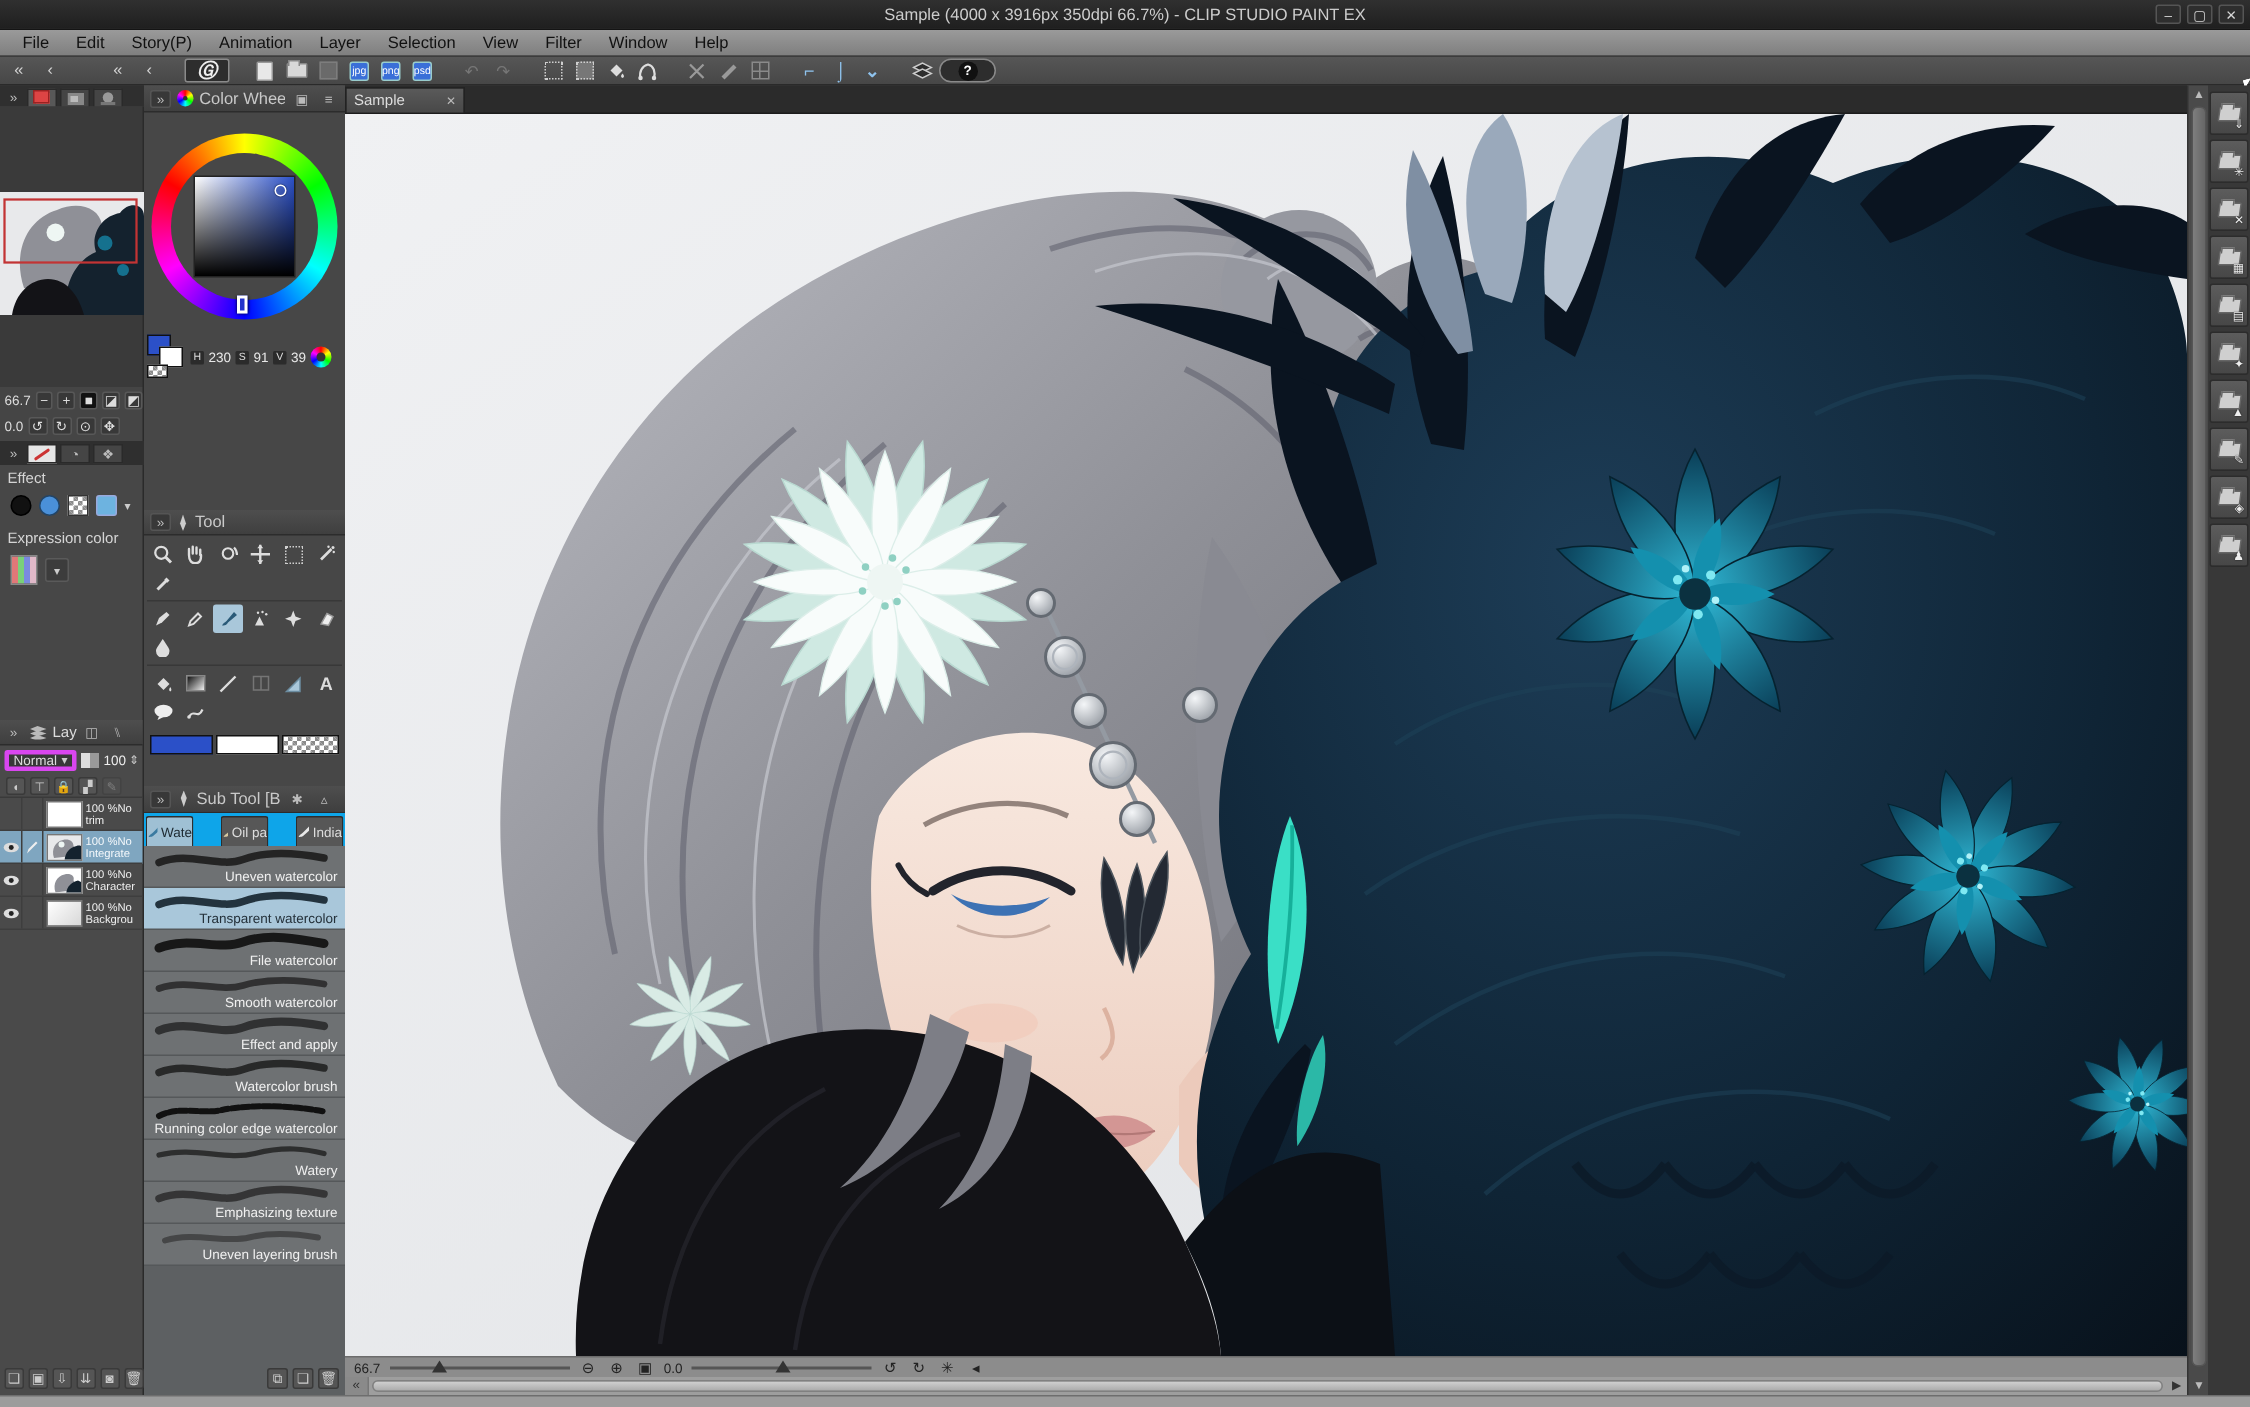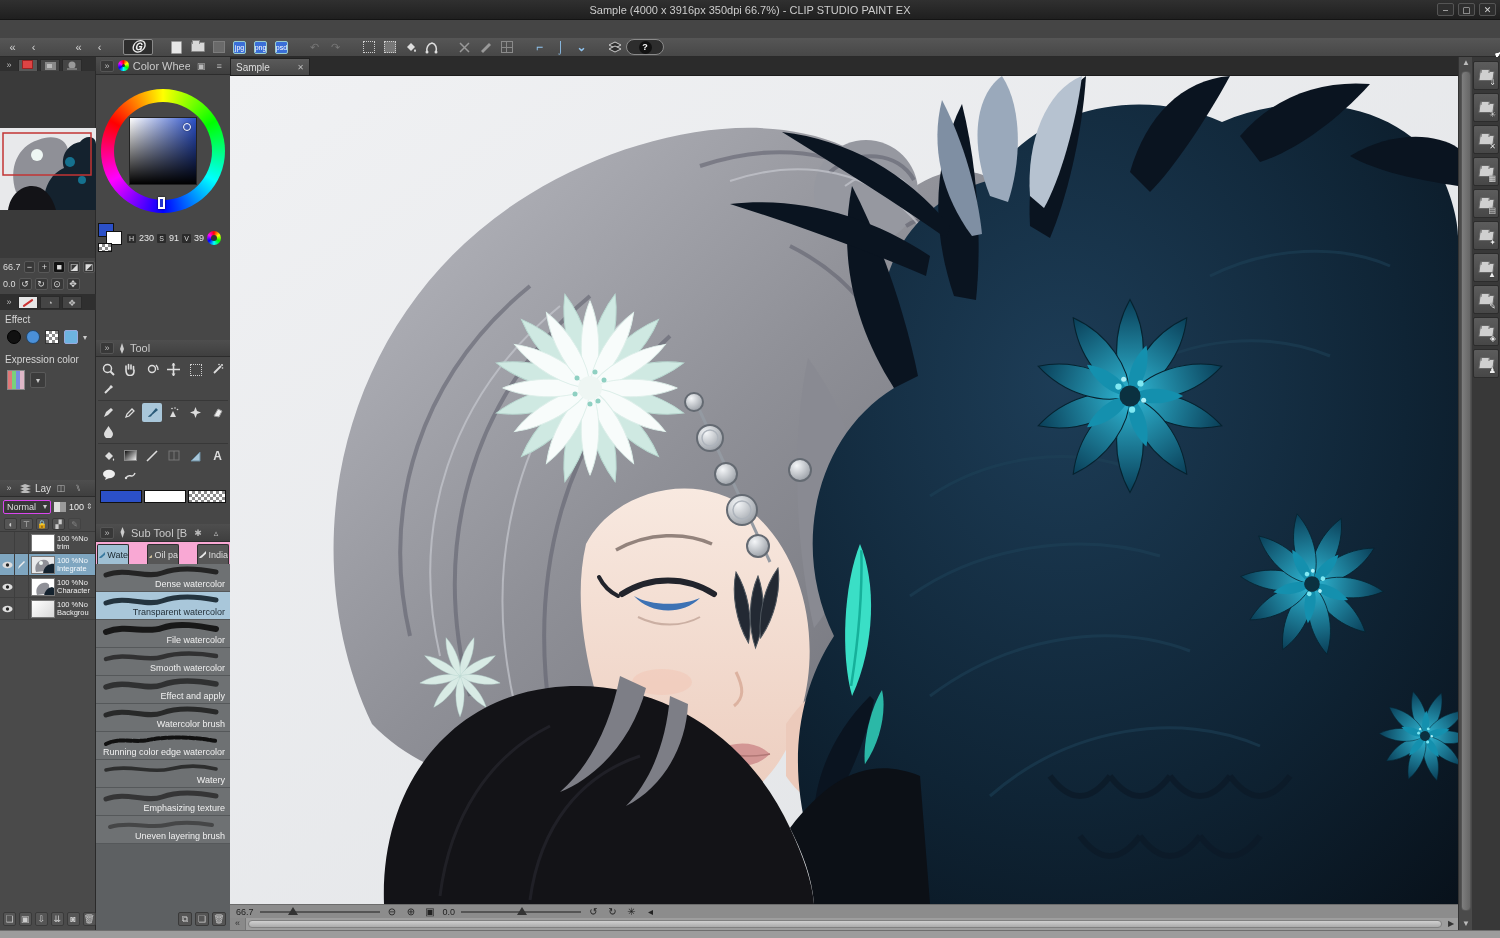--- a/index.html
+++ b/index.html
@@ -66,21 +66,21 @@
   .checker{background:linear-gradient(45deg,#8a8a8a 25%,transparent 25%,transparent 75%,#8a8a8a 75%),linear-gradient(45deg,#8a8a8a 25%,#fff 25%,#fff 75%,#8a8a8a 75%);background-size:6px 6px;background-position:0 0,3px 3px;background-color:#fff}
   .fx-sq{width:14px;height:14px;background:#6db3e0;border:1px solid #9ad;border-radius:2px;cursor:pointer}
   .caret{color:#ccc;font-size:8px;cursor:pointer}
   .expr-chip{width:18px;height:20px;border:1px solid #888;background:linear-gradient(90deg,#e07878 0 25%,#7ad07a 25% 50%,#7a8ae0 50% 75%,#e0b8c8 75%);cursor:pointer}
   .drop-btn{width:16px;height:16px;background:#3c3c3c;border:1px solid #5a5a5a;color:#ccc;font-size:8px;text-align:center;line-height:15px;border-radius:2px;cursor:pointer}
 
   
   .layerPanel{left:0;top:480px;width:96px;height:450px;background:#4a4a4a;border-right:1px solid #2a2a2a;color:#ddd}
   .lp-head{display:flex;align-items:center;gap:3px;height:17px;background:linear-gradient(#4e4e4e,#3f3f3f);border-bottom:1px solid #2c2c2c;padding-left:2px;font-size:10px}
   .lp-blend{display:flex;align-items:center;gap:3px;height:19px;padding-left:3px}
-  .selectbox{width:48px;height:14px;background:#383838;border:1px solid #d946ef;color:#ddd;font-size:9px;display:flex;align-items:center;justify-content:space-between;padding:0 3px;border-radius:2px;cursor:pointer}
+  .selectbox{width:48px;height:14px;background:#383838;border:3px solid #d946ef;color:#ddd;font-size:9px;display:flex;align-items:center;justify-content:space-between;padding:0 3px;border-radius:2px;cursor:pointer}
   .opacity{font-size:9px;color:#eee;display:flex;align-items:center;gap:2px}
   .lp-locks{display:flex;gap:3px;height:16px;align-items:center;padding-left:4px;border-bottom:1px solid #3a3a3a}
   .lockic{width:13px;height:12px;background:#555;border:1px solid #3a3a3a;border-radius:2px;color:#ccc;font-size:8px;text-align:center;line-height:11px;cursor:pointer}
   .lrow{display:flex;align-items:center;height:22px;border-bottom:1px solid #3e3e3e;cursor:pointer}
   .lrow.selected{background:#7fa6c0}
   .lcell-eye{width:15px;height:100%;border-right:1px solid #3e3e3e;display:flex;align-items:center;justify-content:center}
   .lcell-pen{width:14px;height:100%;border-right:1px solid #3e3e3e;display:flex;align-items:center;justify-content:center}
   .lthumb{width:24px;height:18px;margin:0 2px;border:1px solid #777;background:#fff;overflow:hidden}
   .ltext{font-size:7.5px;line-height:8px;color:#eee;white-space:nowrap;overflow:hidden}
   .lrow.selected .ltext{color:#f4f8fb}
@@ -116,21 +116,21 @@
   .tool.dis{opacity:.35;cursor:default}
   .tool svg{display:block}
   .tgroup{border-bottom:1px solid #383838;padding-bottom:2px;margin-bottom:2px}
   .fgbar{display:flex;gap:2px;padding:2px 2px 0 2px}
   .fgbar .b1{width:42px;height:13px;background:#2b50c8;border:1px solid #111;cursor:pointer}
   .fgbar .b2{width:42px;height:13px;background:#fff;border:1px solid #111;cursor:pointer}
   .fgbar .b3{width:38px;height:13px;border:1px solid #111;cursor:pointer}
 
   
   .subtool{left:96px;top:524px;width:134px;height:406px;background:#5d6062}
-  .st-tabs{display:flex;gap:18px;background:#f9a8d4;padding:2px 1px 0 1px;height:22px}
+  .st-tabs{display:flex;gap:18px;background:#0ea5e9;padding:2px 1px 0 1px;height:22px}
   .sttab{flex:1;display:flex;align-items:center;gap:2px;justify-content:center;font-size:9px;color:#ddd;background:#575757;border:1px solid #2e2e2e;border-bottom:none;border-radius:2px 2px 0 0;cursor:pointer;white-space:nowrap;overflow:hidden}
   .sttab.active{background:#9fc0d4;color:#1c2830}
   .brushlist{background:#6e7173}
   .bitem{position:relative;height:28px;border-bottom:1px solid #55585a;cursor:pointer}
   .bitem .stroke{position:absolute;left:4px;top:1px;width:122px;height:16px}
   .bitem .bname{position:absolute;right:5px;bottom:2px;font-size:9px;color:#f0f0f0;white-space:nowrap}
   .bitem.selected{background:#a9c7da}
   .bitem.selected .bname{color:#24313a}
   .st-bottom{position:absolute;bottom:4px;right:4px;display:flex;gap:3px}
 
@@ -170,20 +170,32 @@
 
   <div class="titlebar abs">
     <span class="title">Sample (4000 x 3916px 350dpi 66.7%) - CLIP STUDIO PAINT EX</span>
     <div class="winbtns">
       <span class="winbtn">–</span>
       <span class="winbtn">▢</span>
       <span class="winbtn">✕</span>
     </div>
   </div>
 
+  <div class="menubar abs">
+    <span class="menu-item">File</span>
+    <span class="menu-item">Edit</span>
+    <span class="menu-item">Story(P)</span>
+    <span class="menu-item">Animation</span>
+    <span class="menu-item">Layer</span>
+    <span class="menu-item">Selection</span>
+    <span class="menu-item">View</span>
+    <span class="menu-item">Filter</span>
+    <span class="menu-item">Window</span>
+    <span class="menu-item">Help</span>
+  </div>
 
   <div class="toolbar abs">
     <span class="tbtn">«</span>
     <span class="tbtn">‹</span>
     <span class="tgap"></span>
       <span class="tgap"></span>
     <span class="tbtn">«</span>
     <span class="tbtn">‹</span>
     <span class="tgap"></span>
     <span class="tbtn boxed">
@@ -653,21 +665,21 @@
             <path d="M1 8 C2 6 3 6 4 5 L8 1 L9.5 2.5 L5 6.5 C4 7.5 3.5 8 1 8 Z" fill="#e8e8e8"></path>
           </svg>
           <span>India</span>
         </span>
     </div>
     <div class="brushlist">
       <div class="bitem">
           <svg class="stroke" viewBox="0 0 122 16">
             <path d="M6 10 C26 2 46 14 62 8 S 100 4 116 7" stroke="#1c1c1c" stroke-width="5" fill="none" stroke-linecap="round" opacity=".9"></path>
           </svg>
-          <span class="bname">Dense watercolor</span>
+          <span class="bname">Uneven watercolor</span>
         </div>
       <div class="bitem selected">
           <svg class="stroke" viewBox="0 0 122 16">
             <path d="M6 10 C26 2 46 14 62 8 S 100 4 116 7" stroke="#14222c" stroke-width="5" fill="none" stroke-linecap="round" opacity=".9"></path>
           </svg>
           <span class="bname">Transparent watercolor</span>
         </div>
       <div class="bitem">
           <svg class="stroke" viewBox="0 0 122 16">
             <path d="M6 11 C26 3 46 13 62 7 S 100 5 116 8" stroke="#181818" stroke-width="6" fill="none" stroke-linecap="round"></path>

